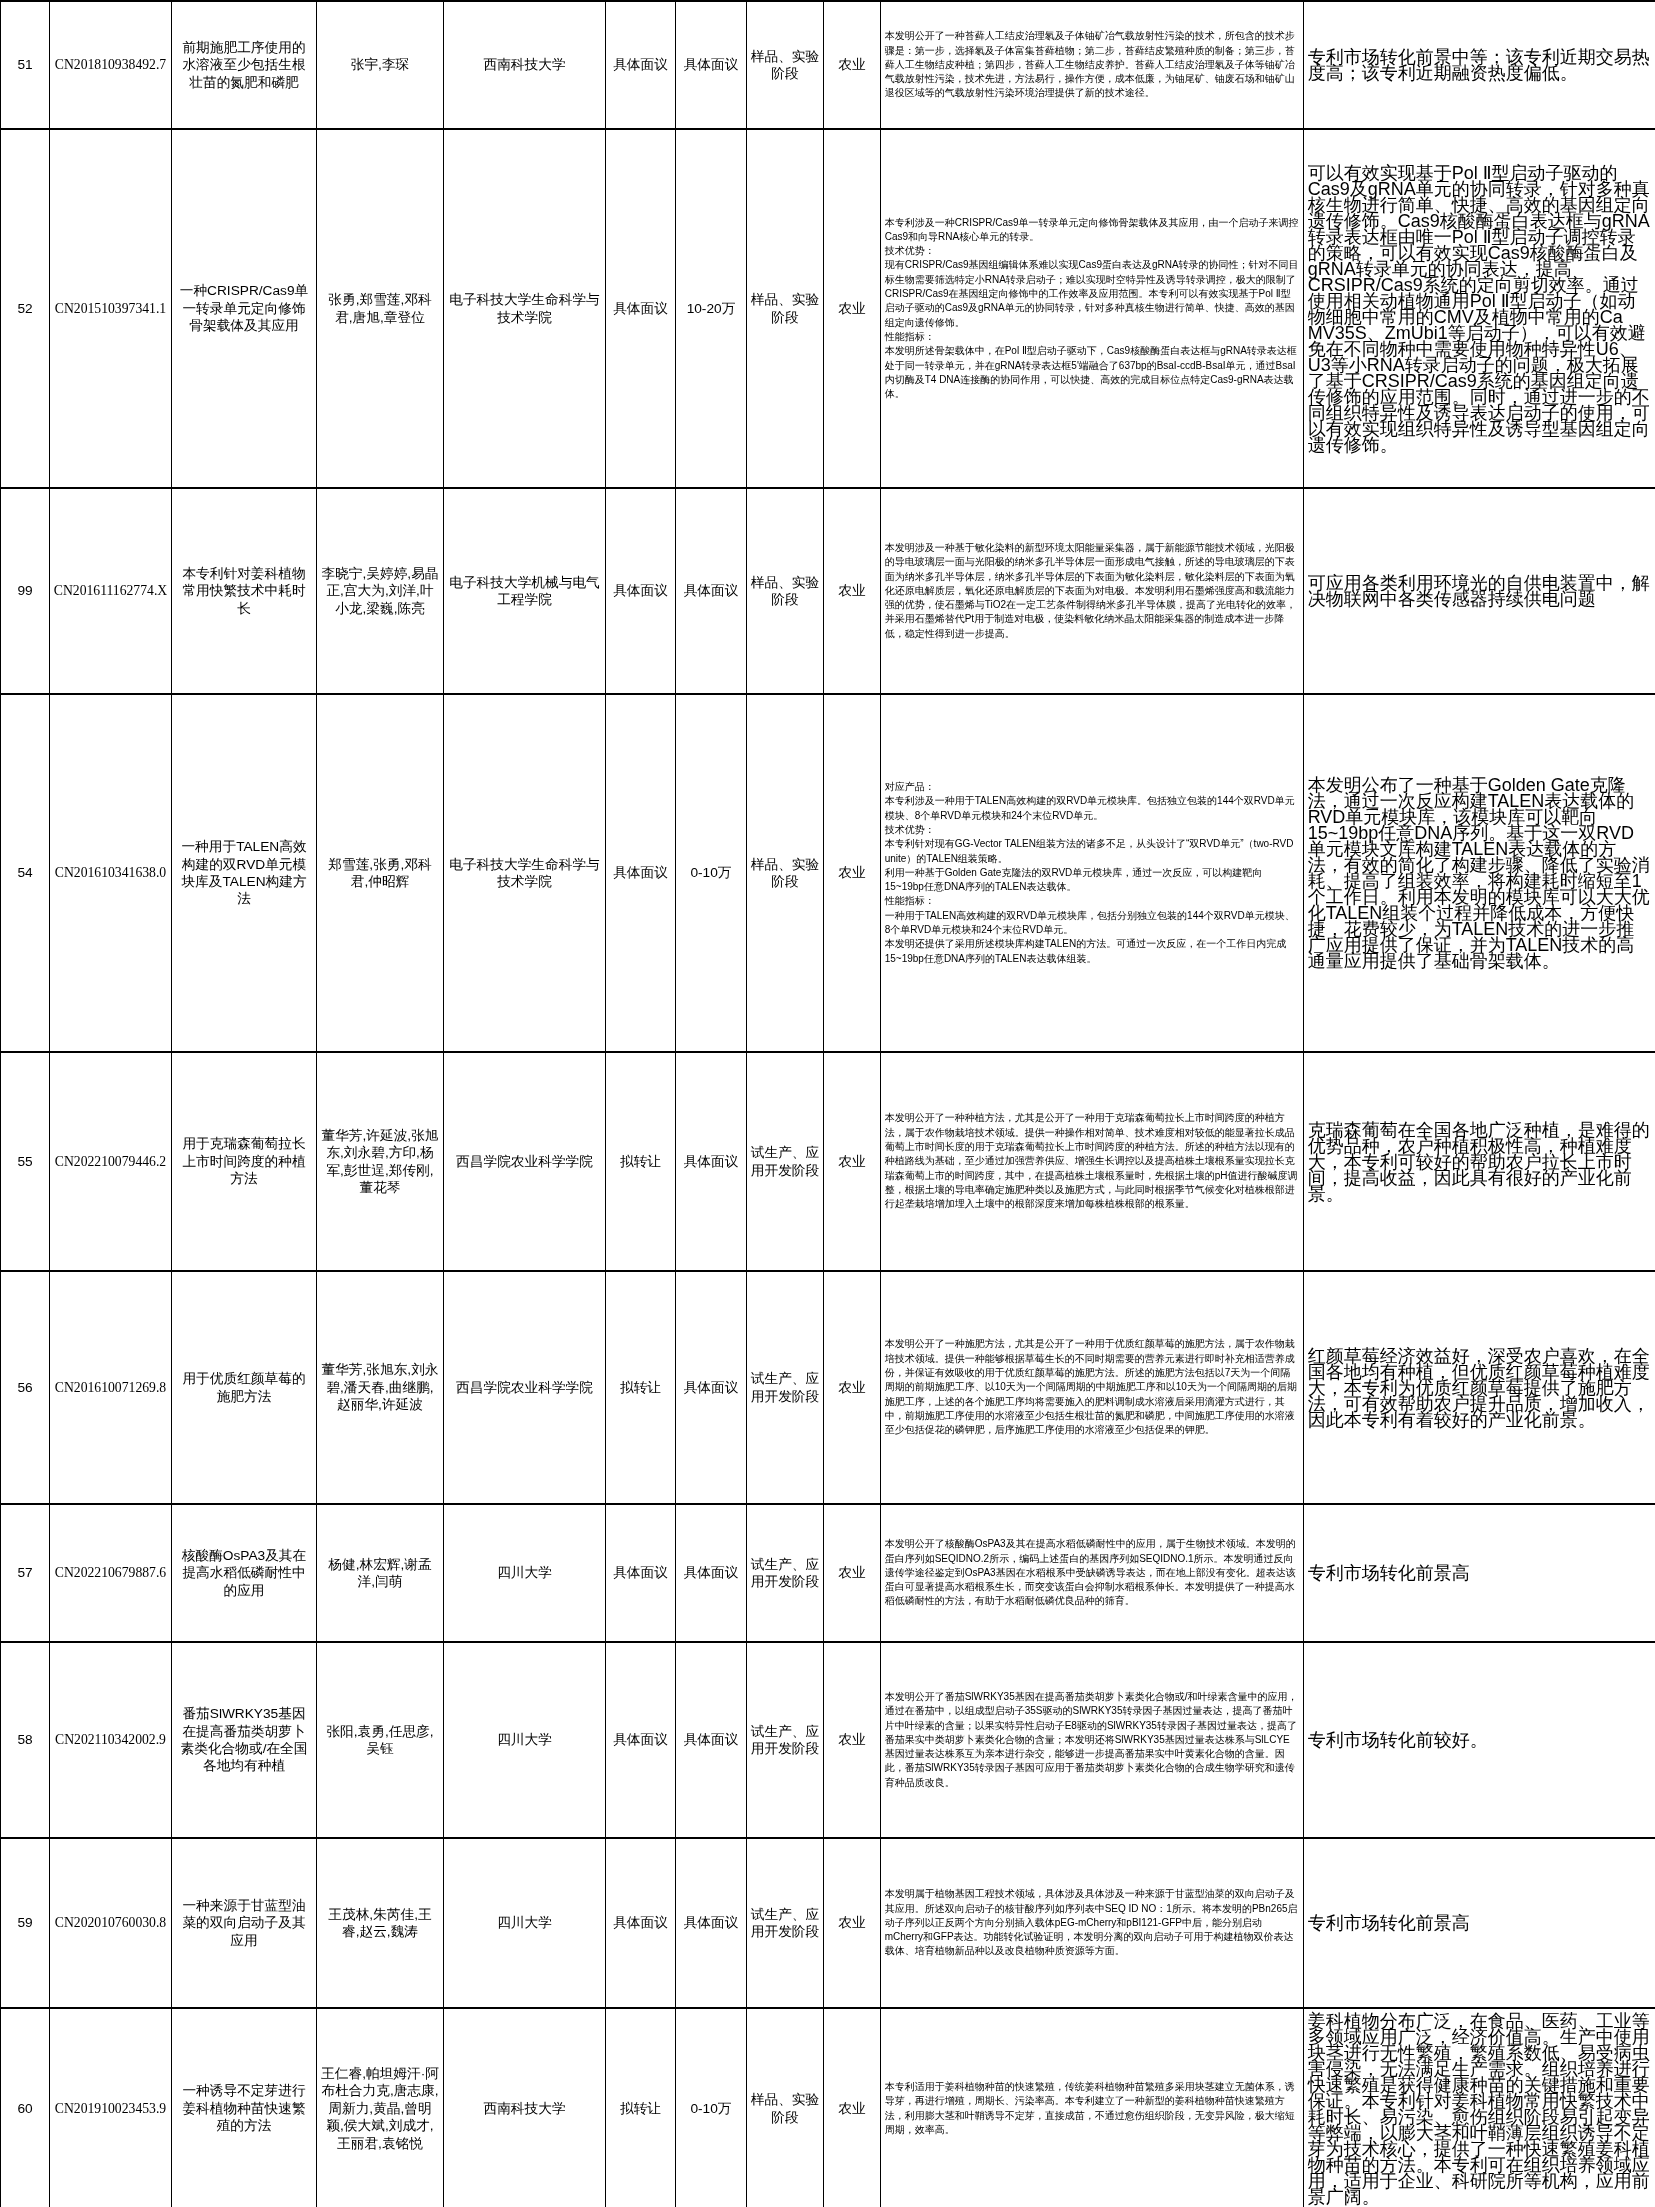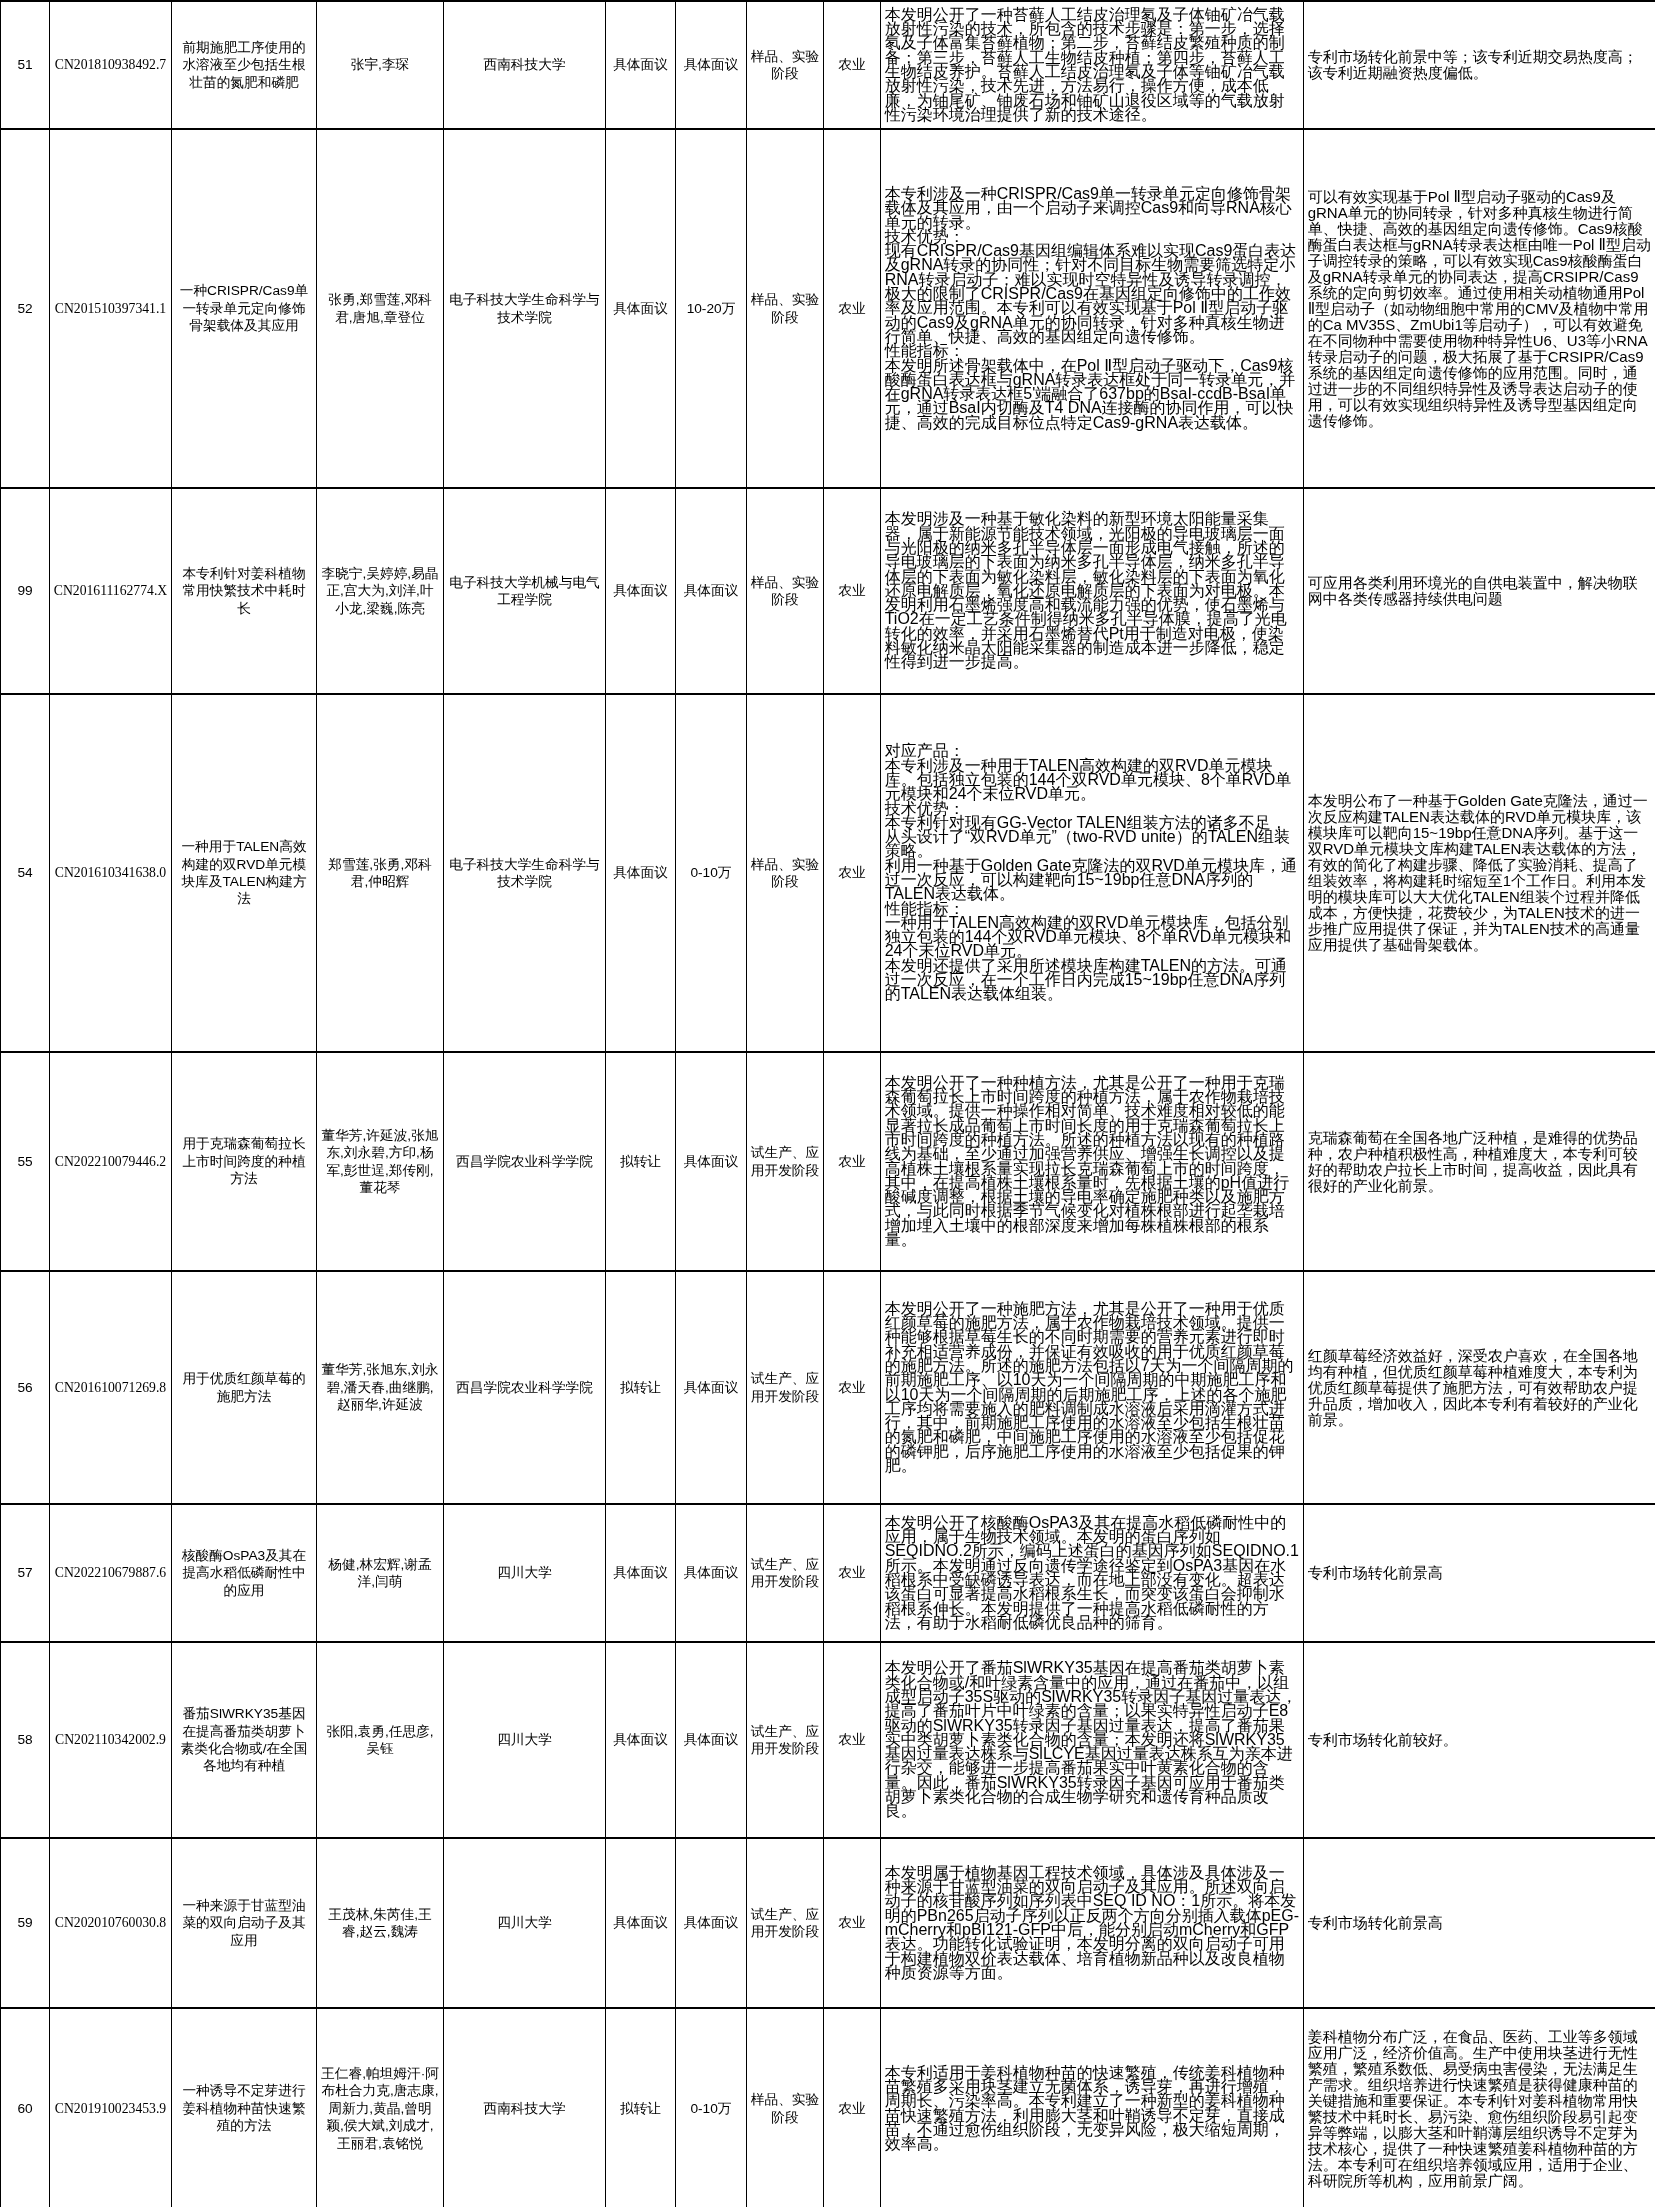--- a/index.html
+++ b/index.html
@@ -15,22 +15,22 @@
     overflow:hidden;
     box-sizing:border-box;
   }
   td.c-center{text-align:center;font-size:13.7px;line-height:17.4px;}
   td.c-patent{word-break:break-all;font-family:Liberation Serif, serif;}
   td.c-desc,td.c-note{
     text-align:left;
     white-space:pre-wrap;
     padding:1.8px 5.5px;
   }
-  td.c-desc{font-size:16px;line-height:14.3px;}
-  td.c-note{font-size:15px;line-height:16px;}
+  td.c-desc{font-size:10px;line-height:14.3px;}
+  td.c-note{font-size:18px;line-height:16px;}
   
   tbody tr:nth-child(1){height:128px;}
   tbody tr:nth-child(2){height:359px;}
   tbody tr:nth-child(3){height:206px;}
   tbody tr:nth-child(4){height:358px;}
   tbody tr:nth-child(5){height:219px;}
   tbody tr:nth-child(6){height:233px;}
   tbody tr:nth-child(7){height:138px;}
   tbody tr:nth-child(8){height:196px;}
   tbody tr:nth-child(9){height:170px;}

